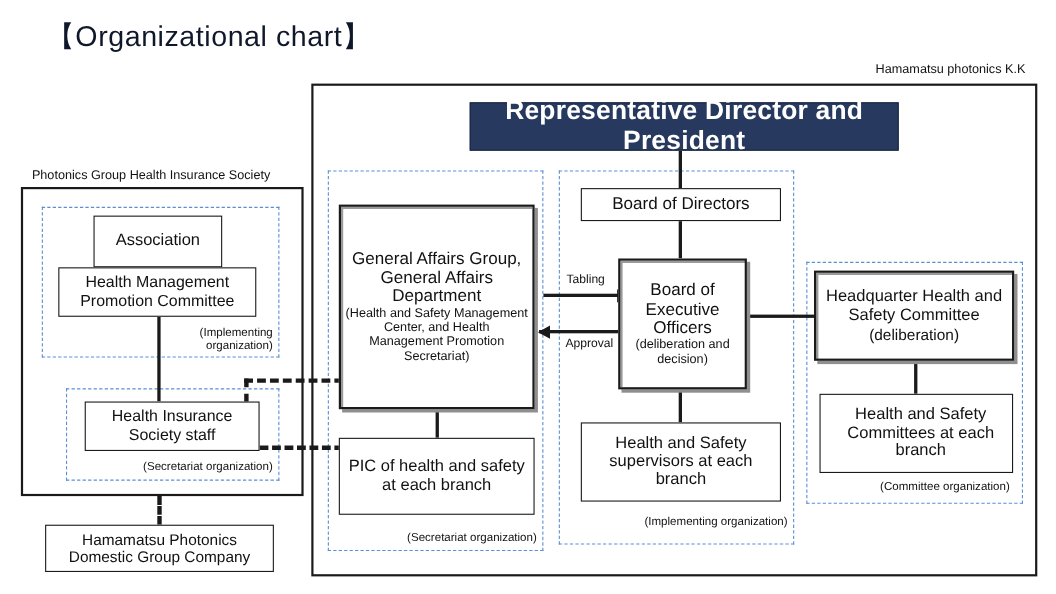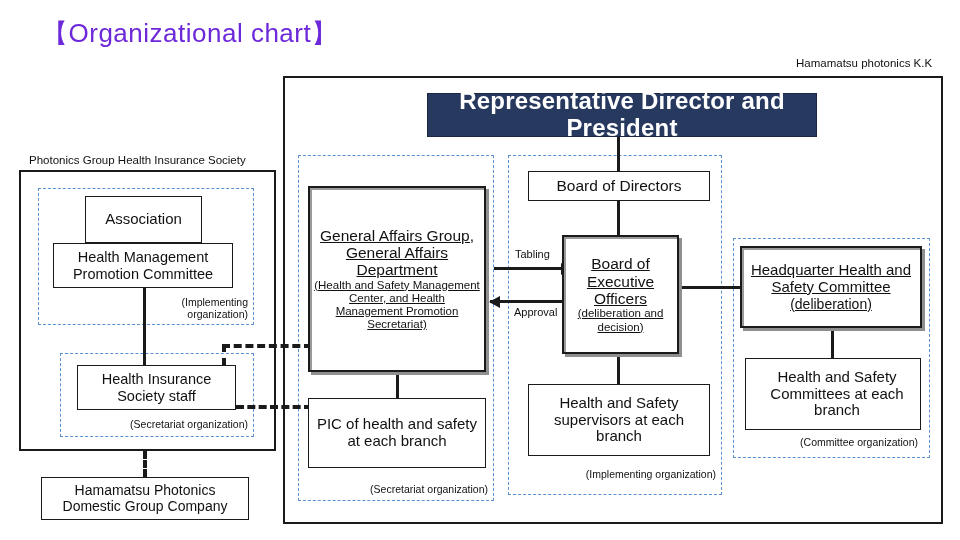--- a/index.html
+++ b/index.html
@@ -4,21 +4,21 @@
 <style>
   html,body{margin:0;padding:0;background:#ffffff;}
   body{width:960px;height:540px;position:relative;overflow:hidden;
        font-family:"Liberation Sans","DejaVu Sans",sans-serif;color:#111111;}
   #canvas{position:absolute;left:0;top:0;width:960px;height:540px;}
 
   .abs{position:absolute;box-sizing:border-box;}
 
   
   .page-title{
-    left:42px;top:16px;font-size:26px;letter-spacing:.5px;color:#6d28d9;
+    left:42px;top:16px;font-size:26px;letter-spacing:.5px;color:#0f172a;
     white-space:nowrap;font-weight:400;
   }
 
   
   .solid-frame{border:2px solid #1a1a1a;background:transparent;}
 
   .frame-label{
     font-size:11.5px;color:#111;white-space:nowrap;line-height:1;text-align:center;
   }
 
@@ -35,21 +35,20 @@
     display:flex;align-items:center;justify-content:center;
     text-align:center;line-height:1.12;font-size:15px;color:#111;
     padding:2px 4px;
   }
   .node .sub{display:block;font-size:11.5px;line-height:1.15;}
 
   
   .node.heavy{
     border:2.4px solid #1a1a1a;
     box-shadow:2px 2px 0 0 #9a9a9a inset, 3px 3px 0 0 #8f8f8f;
-    text-decoration:underline;
   }
 
   
   .node.navy{
     background:#27395e;border:1.6px solid #1a2740;color:#ffffff;
     font-weight:bold;font-size:24px;letter-spacing:.2px;
   }
 
   
   .lineV{background:#1a1a1a;width:3px;}

